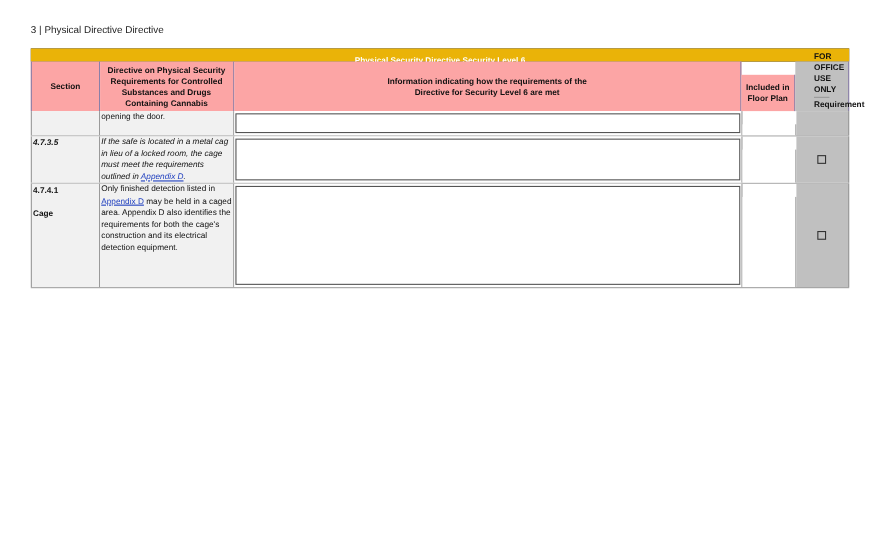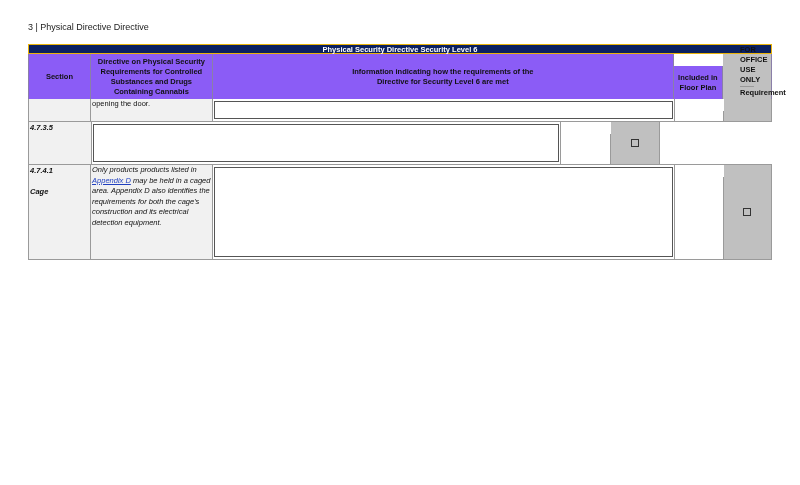--- a/index.html
+++ b/index.html
@@ -1,30 +1,30 @@
 <!DOCTYPE html>
 <html><head>
 <meta charset="utf-8">
 <style>
   html, body { margin:0; padding:0; background:#ffffff; }
   body { width:800px; height:485px; position:relative; font-family:"Liberation Sans", sans-serif; color:#111; overflow:hidden; }
   .page-header { position:absolute; left:28px; top:22px; font-size:9px; color:#222; }
   .tbl { position:absolute; left:28px; top:44px; width:744px; }
-  .title-bar { height:10px; background:#0b2060; color:#fff; font-size:7.5px; font-weight:bold; text-align:center; line-height:10px; border:1px solid #eab308; box-sizing:border-box; }
+  .title-bar { height:10px; background:#0b2060; color:#fff; font-size:7.5px; font-weight:bold; text-align:center; line-height:10px; border:6px solid #eab308; box-sizing:border-box; }
   .hdr { display:flex; height:45px; }
-  .hdr > div { box-sizing:border-box; border-right:1px solid #8a7fa8; background:#8b5cf6; font-size:7.5px; font-weight:bold; text-align:center; display:flex; align-items:center; justify-content:center; line-height:10px; }
+  .hdr > div { box-sizing:border-box; border-right:1px solid #8a7fa8; background:#fca5a5; font-size:7.5px; font-weight:bold; text-align:center; display:flex; align-items:center; justify-content:center; line-height:10px; }
   .c-sec { width:64px; }
   .c-dir { width:124px; }
   .c-info { width:469px; }
   .c-floor { width:50px;margin-top:12px; }
   .c-off { width:49px; }
   .hdr .c-off { background:#c0c0c0; flex-direction:column; padding:17px; }
   .off-top { border-bottom:1px solid #999; width:100%; padding:1px 0; }
   .off-bot { width:100%; padding:1px 0; }
-  .row { display:flex; border-bottom:1px solid #9a9a9a; }
+  .row { display:flex; border-bottom:1px solid #9a9a9a;justify-content:flex-end; }
   .row > div { box-sizing:border-box; border-right:1px solid #9a9a9a; font-size:7.5px; line-height:10.5px; }
   .row .c-sec { background:#f1f1f1; font-weight:bold; padding:1px 1px; border-left:1px solid #9a9a9a; }
   .row .c-dir { background:#f1f1f1; padding:0 1px; }
   .row .c-info { background:#fff; padding:2px 1px 2px 1px; }
   .inbox { width:100%; height:100%; border:1.5px solid #555; box-sizing:border-box; background:#fff; }
   .row .c-floor { background:#fff; }
   .row .c-off { background:#c0c0c0; display:flex; align-items:center; justify-content:center; }
   .cb { width:6px; height:6px; border:1px solid #333; background:#c0c0c0; }
   a.link { color:#1f3fbf; text-decoration:underline; }
 </style>
@@ -53,35 +53,36 @@
     <div class="c-dir"><span>opening the door.</span></div>
     <div class="c-info">
         <div class="inbox"></div>
       </div>
     <div class="c-floor"></div>
     <div class="c-off"></div>
   </div>
 
   <div class="row" style="height:42px;font-style:italic;">
     <div class="c-sec">4.7.3.5</div>
+    <div class="c-dir"><span>If the safe is located in a metal cag in lieu of a locked room, the cage must meet the requirements outlined in </span><a class="link">Appendix D</a><span>.</span></div>
     <div class="c-info">
         <div class="inbox"></div>
       </div>
     <div class="c-floor"></div>
     <div class="c-off">
         <div class="cb"></div>
       </div>
   </div>
 
-  <div class="row" style="height:94px;font-style:italic;">
+  <div class="row" style="height:94px;">
     <div class="c-sec">
         <div>4.7.4.1</div>
         <div style="margin-top:10px;">Cage</div>
       </div>
-    <div class="c-dir"><span>Only products products listed in </span><a class="link">Appendix D</a><span> may be held in a caged area. Appendix D also identifies the requirements for both the cage's construction and its electrical detection equipment.</span></div>
+    <div class="c-dir"><span>Only finished detection listed in </span><a class="link">Appendix D</a><span> may be held in a caged area. Appendix D also identifies the requirements for both the cage's construction and its electrical detection equipment.</span></div>
     <div class="c-info">
         <div class="inbox"></div>
       </div>
     <div class="c-floor"></div>
     <div class="c-off">
         <div class="cb"></div>
       </div>
   </div>
 </div>
 

